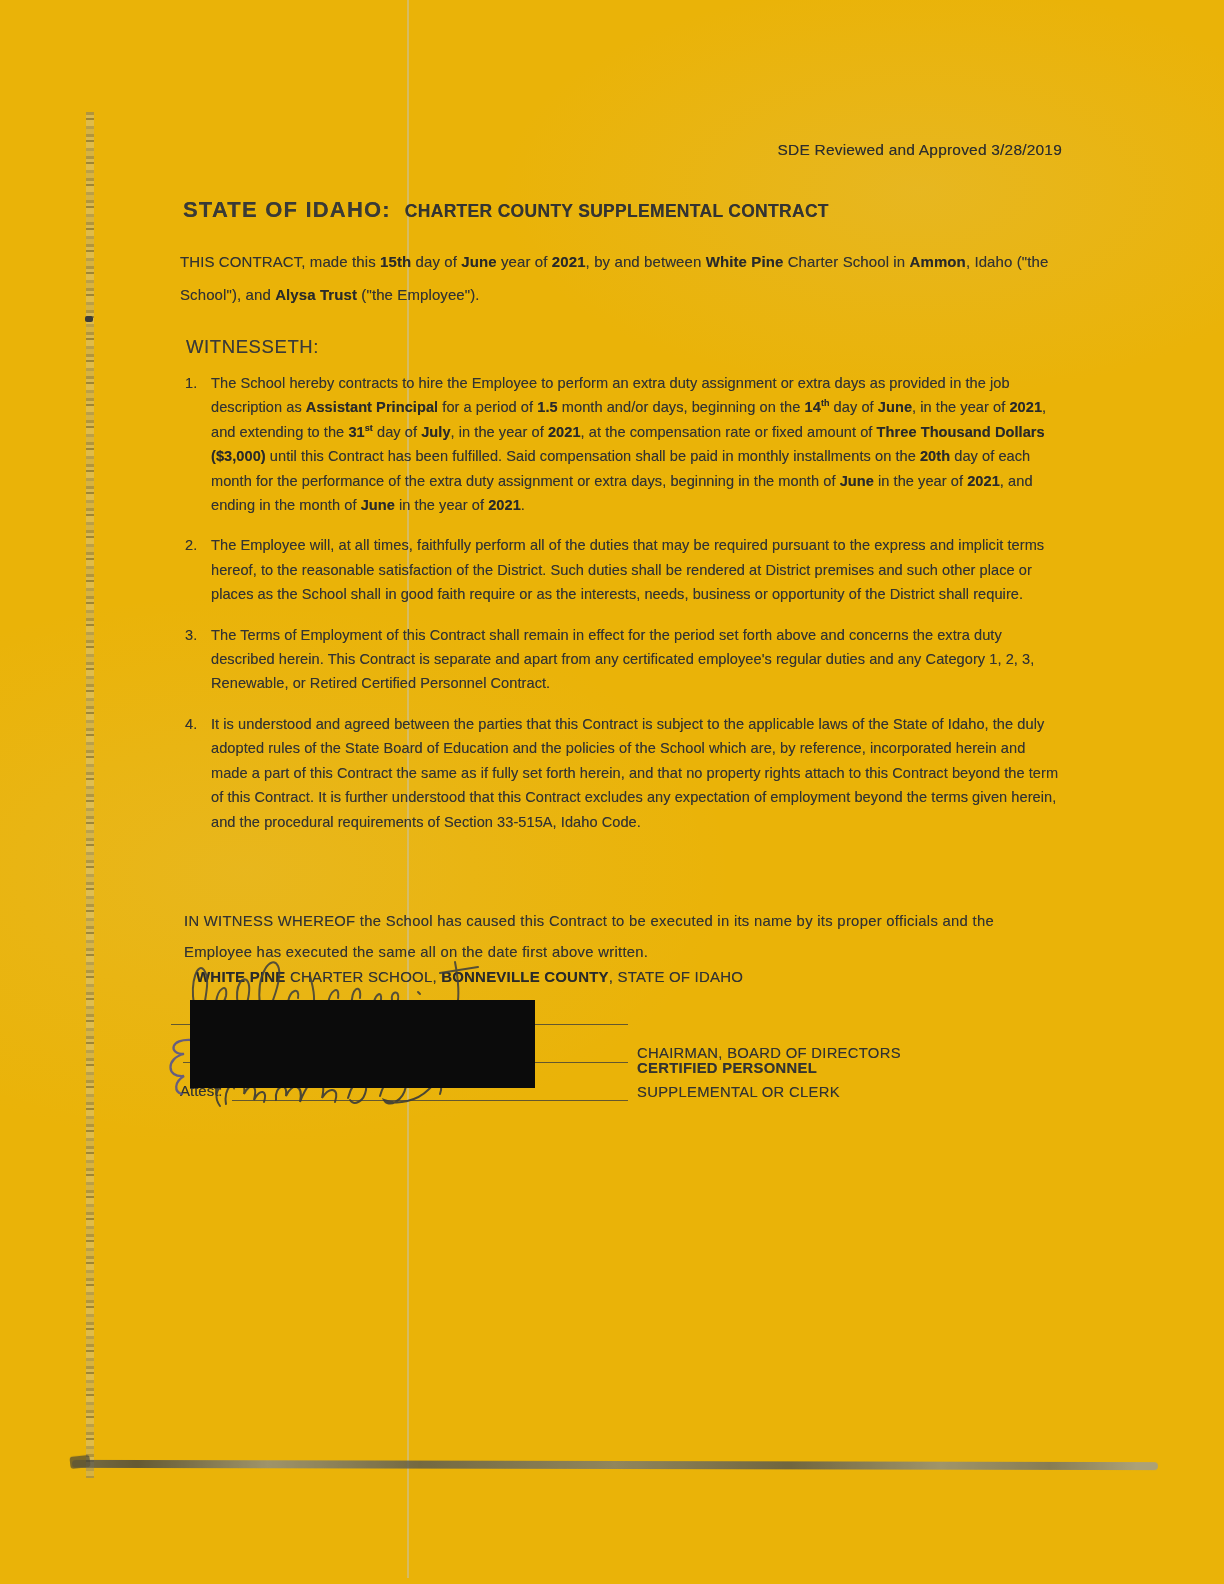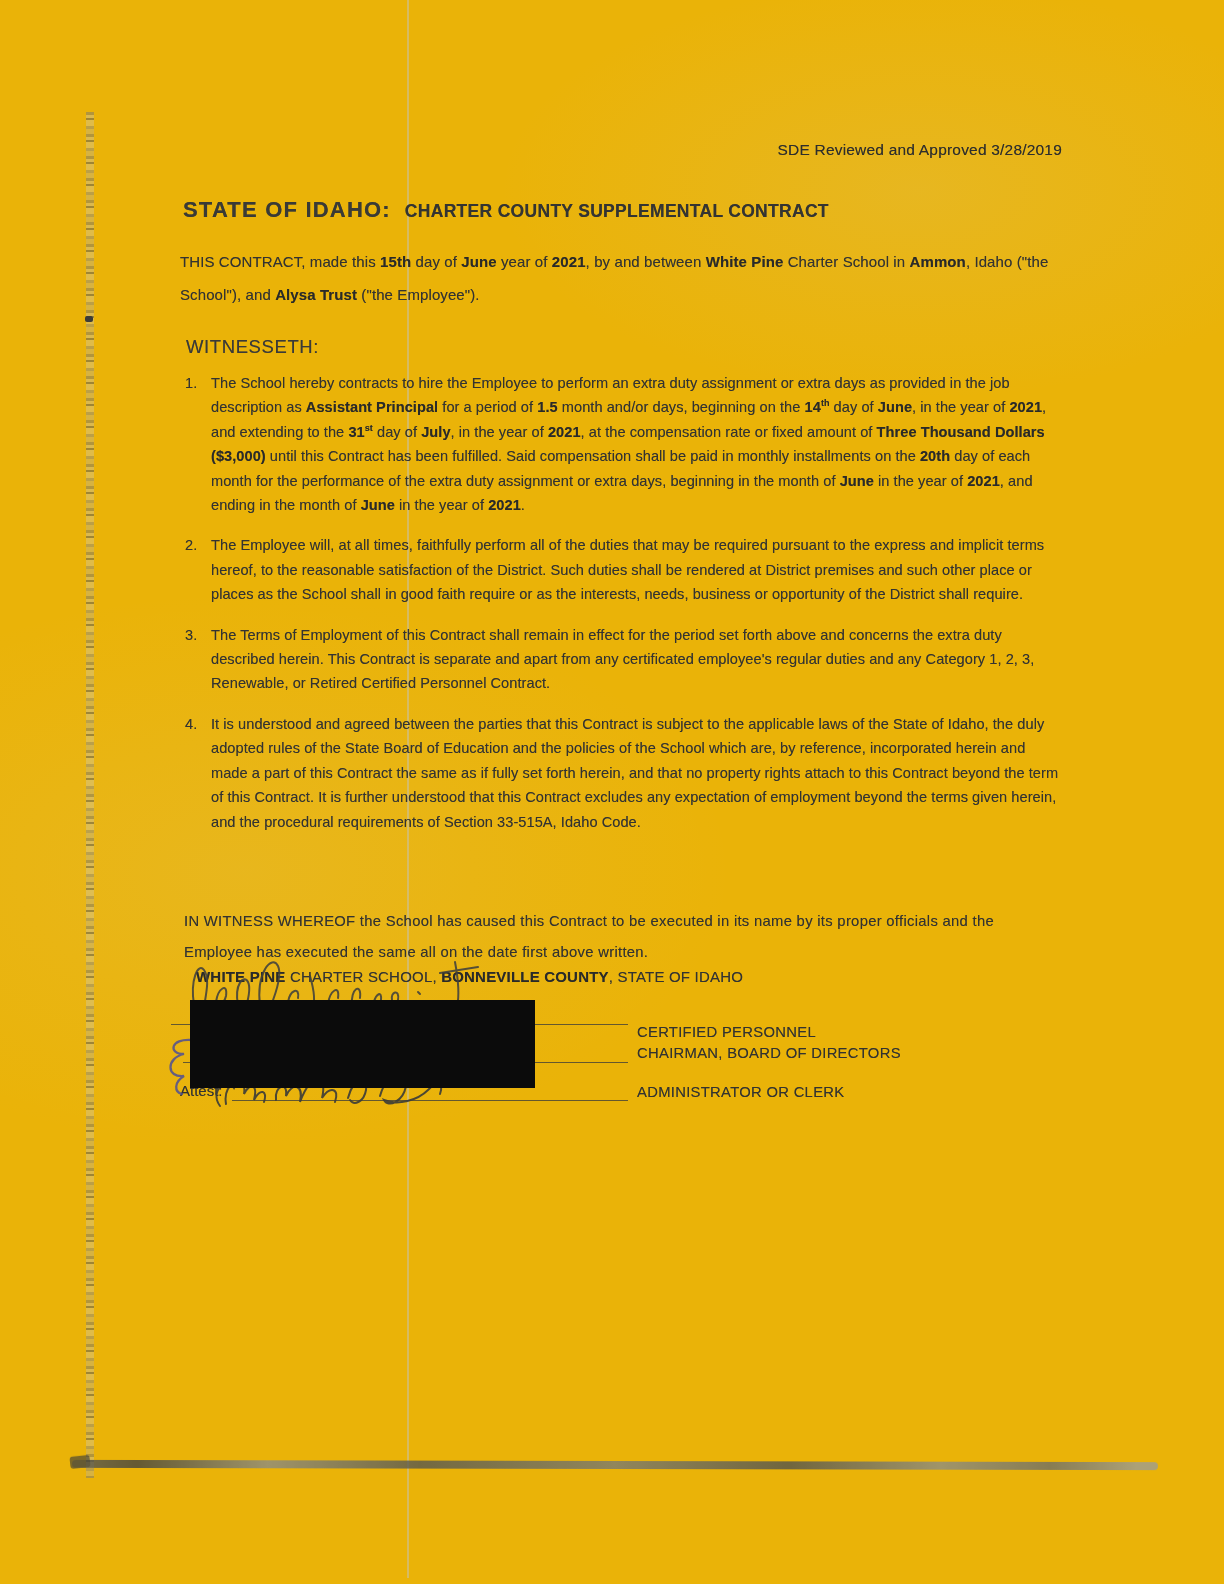--- a/index.html
+++ b/index.html
@@ -94,21 +94,21 @@
     position:absolute;height:0;border-bottom:1.7px solid rgba(62,62,58,.78);
   }
   .line-1{left:171px;top:1024px;width:457px;}
   .line-2{left:183px;top:1062px;width:445px;}
   .line-3{left:232px;top:1100px;width:396px;}
   .sig-label{
     position:absolute;left:637px;white-space:nowrap;
     font-size:14.8px;color:#33332f;letter-spacing:.3px;
     text-shadow:0 0 .5px rgba(70,70,66,.6);
   }
-  .label-1{top:1024px;}
+  .label-1{top:1060px;font-weight:bold;}
   .label-2{top:1045px;}
   .label-3{top:1084px;}
   .attest{
     position:absolute;left:180px;top:1082px;
     font-size:15px;color:#333330;
     text-shadow:0 0 .5px rgba(70,70,66,.6);
   }
   .handwriting{
     position:absolute;left:160px;top:950px;width:490px;height:170px;
     pointer-events:none;
@@ -173,21 +173,21 @@
   <p class="witness">IN WITNESS WHEREOF the School has caused this Contract to be executed in its name by its proper officials and the Employee has executed the same all on the date first above written.</p>
 
   <p class="sig-heading"><span class="b">WHITE PINE</span><span> CHARTER SCHOOL, </span><span class="b">BONNEVILLE COUNTY</span><span>, STATE OF IDAHO</span></p>
 
   <div class="sig-line line-1"></div>
   <div class="sig-line line-2"></div>
   <div class="sig-line line-3"></div>
 
   <span class="sig-label label-1">CERTIFIED PERSONNEL</span>
   <span class="sig-label label-2">CHAIRMAN, BOARD OF DIRECTORS</span>
-  <span class="sig-label label-3">ADMINISTRATOR OR CLERK</span>
+  <span class="sig-label label-3">SUPPLEMENTAL OR CLERK</span>
 
   <span class="attest">Attest:</span>
 
   <svg class="handwriting" viewBox="0 0 490 170" xmlns="http://www.w3.org/2000/svg">
 
     <g fill="none" stroke="#41413d" stroke-width="2" stroke-linecap="round" opacity=".88">
       <path d="M34,55 C30,30 38,12 44,20 C50,28 46,44 44,57"></path>
       <path d="M56,52 C58,38 68,32 66,46 C65,52 60,56 57,57"></path>
       <path d="M78,55 C74,34 84,24 88,32 C91,38 88,50 86,57"></path>
       <path d="M100,56 C96,22 112,4 118,16 C123,26 114,48 110,58"></path>

